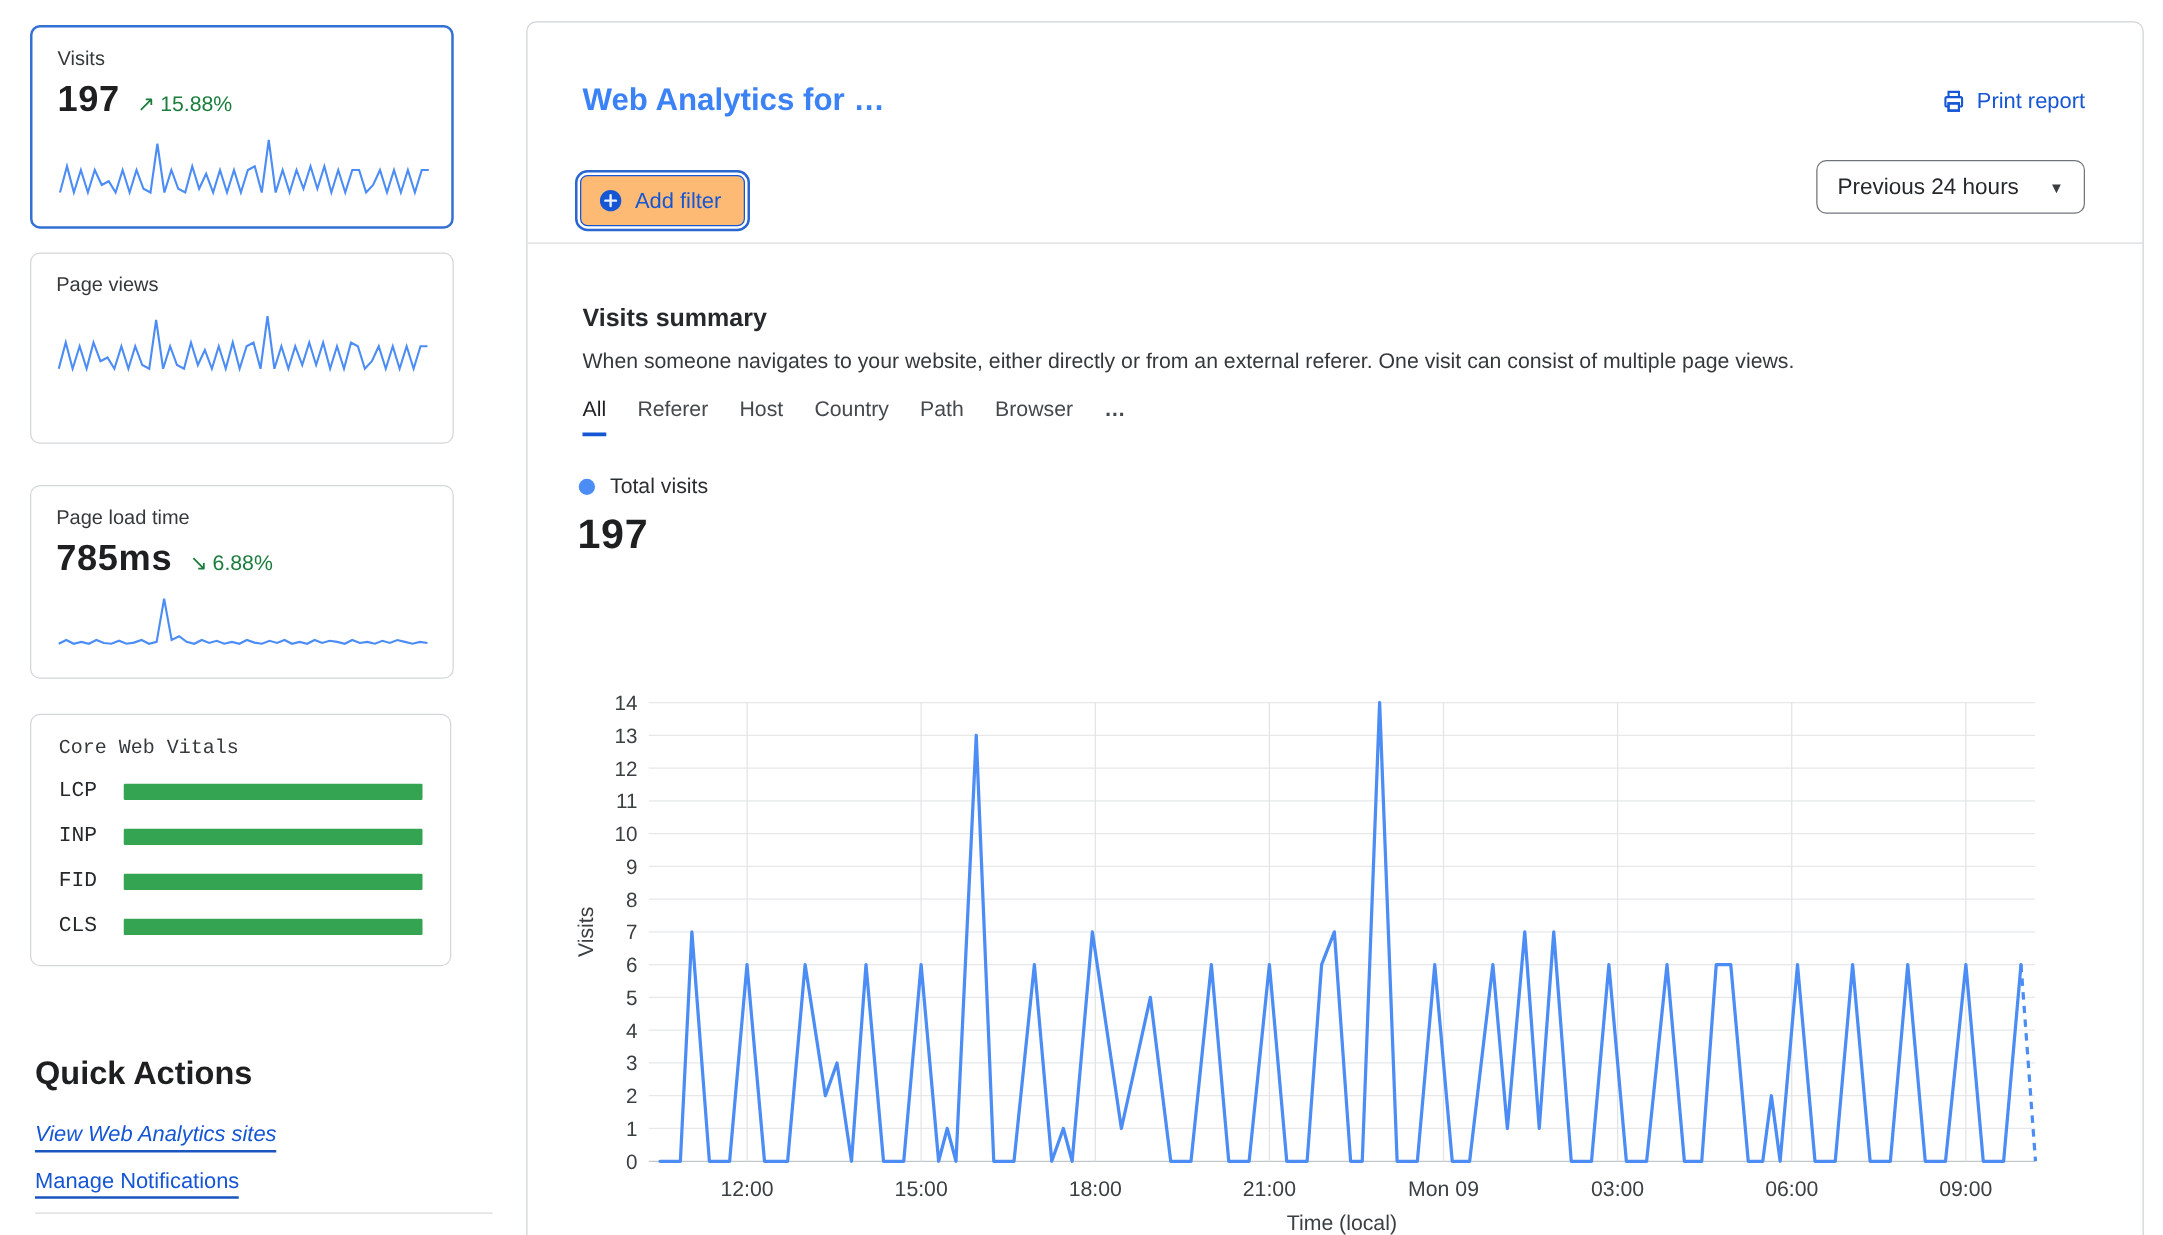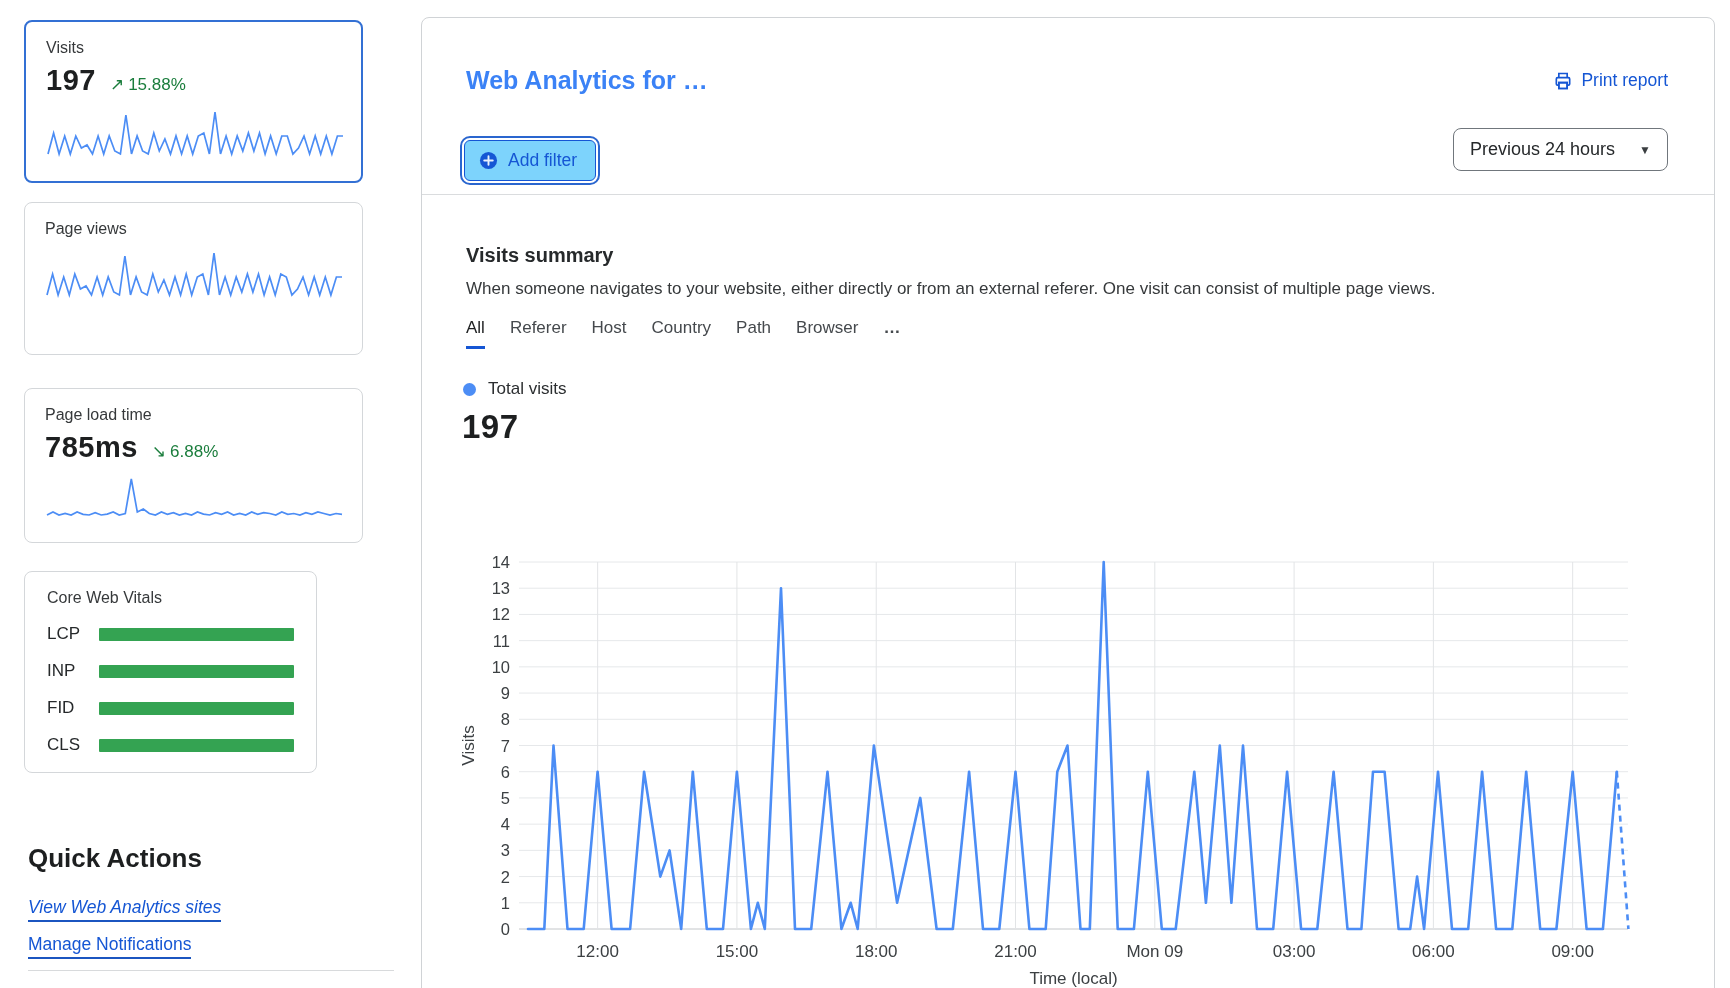--- a/index.html
+++ b/index.html
@@ -10,40 +10,40 @@
   .mcard { position:absolute; left:24px; width:339px; background:#fff;
     border:1px solid #d4d7da; border-radius:8px; padding:17px 20px 10px 20px; }
   .mcard.selected { border:2px solid #3370d4; }
   .mcard .mlabel { font-size:16px; color:#36393b; }
   .mcard .vrow { display:flex; align-items:baseline; gap:14px; margin-top:7px; }
   .mcard .mvalue { font-size:29px; font-weight:700; color:#1d1f20; letter-spacing:.5px; }
   .mcard .mdelta { font-size:17px; color:#1a7d3c; }
   .mcard .arrow { font-size:17px; color:#1a7d3c; margin-right:4px; }
   .spark { display:block; margin-top:10px; }
 
-  .cwv { position:absolute; left:24px; top:571px; width:293px; height:202px;
-    background:#fff; border:1px solid #d4d7da; border-radius:8px; padding:17px 22px; }
+  .cwv { position:absolute; left:24px; top:571px; width:337px; height:202px;
+    background:#fff; border:1px solid #d4d7da; border-radius:8px; padding:17px 22px;font-family:Liberation Mono, monospace; }
   .cwv-title { font-size:16px; color:#36393b; }
   .cwv-row { display:flex; align-items:center; margin-top:17px; }
   .cwv-row .cwv-lbl { width:52px; font-size:17px; color:#26292b; }
   .cwv-row .cwv-bar { height:13px; flex:1; border-radius:1px; background:#34a352; }
 
   .qa-title { position:absolute; left:28px; top:843px; font-size:26px; font-weight:700; color:#1d1f20; }
   .qa-link { position:absolute; left:28px; font-size:17.5px; color:#1556d4;
     text-decoration:none; border-bottom:2px solid #1b55c0; padding-bottom:2px; cursor:pointer; }
   .qa-div { position:absolute; left:28px; top:970px; width:366px; height:1px; background:#d8dadc; }
 
   
   .panel { position:absolute; left:421px; top:17px; width:1294px; height:990px;
     background:#fff; border:1px solid #d0d3d6; border-radius:8px; }
   .p-title { position:absolute; left:44px; top:48px; font-size:25px; font-weight:700; color:#3b82f6; }
   .print { position:absolute; right:46px; top:52px; display:flex; align-items:center; gap:8px;
     color:#1556d4; font-size:17.5px; cursor:pointer; }
   .addf-wrap { position:absolute; left:42px; top:122px; }
-  .addf { display:flex; align-items:center; gap:10px; background:#7dd3fc;
+  .addf { display:flex; align-items:center; gap:10px; background:#fdba74;
     border:1px solid #1556d4; outline:2px solid #2a66cf; outline-offset:2px;
     border-radius:6px; padding:9px 18px 9px 14px; color:#1556d4; font-size:17.5px; cursor:pointer; }
   .range { position:absolute; right:46px; top:110px; display:flex; align-items:center; gap:24px;
     border:1px solid #70767c; border-radius:8px; background:#fff; padding:10px 16px;
     font-size:18px; color:#26292b; cursor:pointer; }
   .caret { font-size:12px; color:#3a3e41; }
   .p-div { position:absolute; left:0; top:176px; width:100%; height:1px; background:#dadcde; }
 
   .s-title { position:absolute; left:44px; top:226px; font-size:20px; font-weight:700; color:#26292b; }
   .s-desc { position:absolute; left:44px; top:261px; width:1100px; font-size:17px; color:#36393b; }

